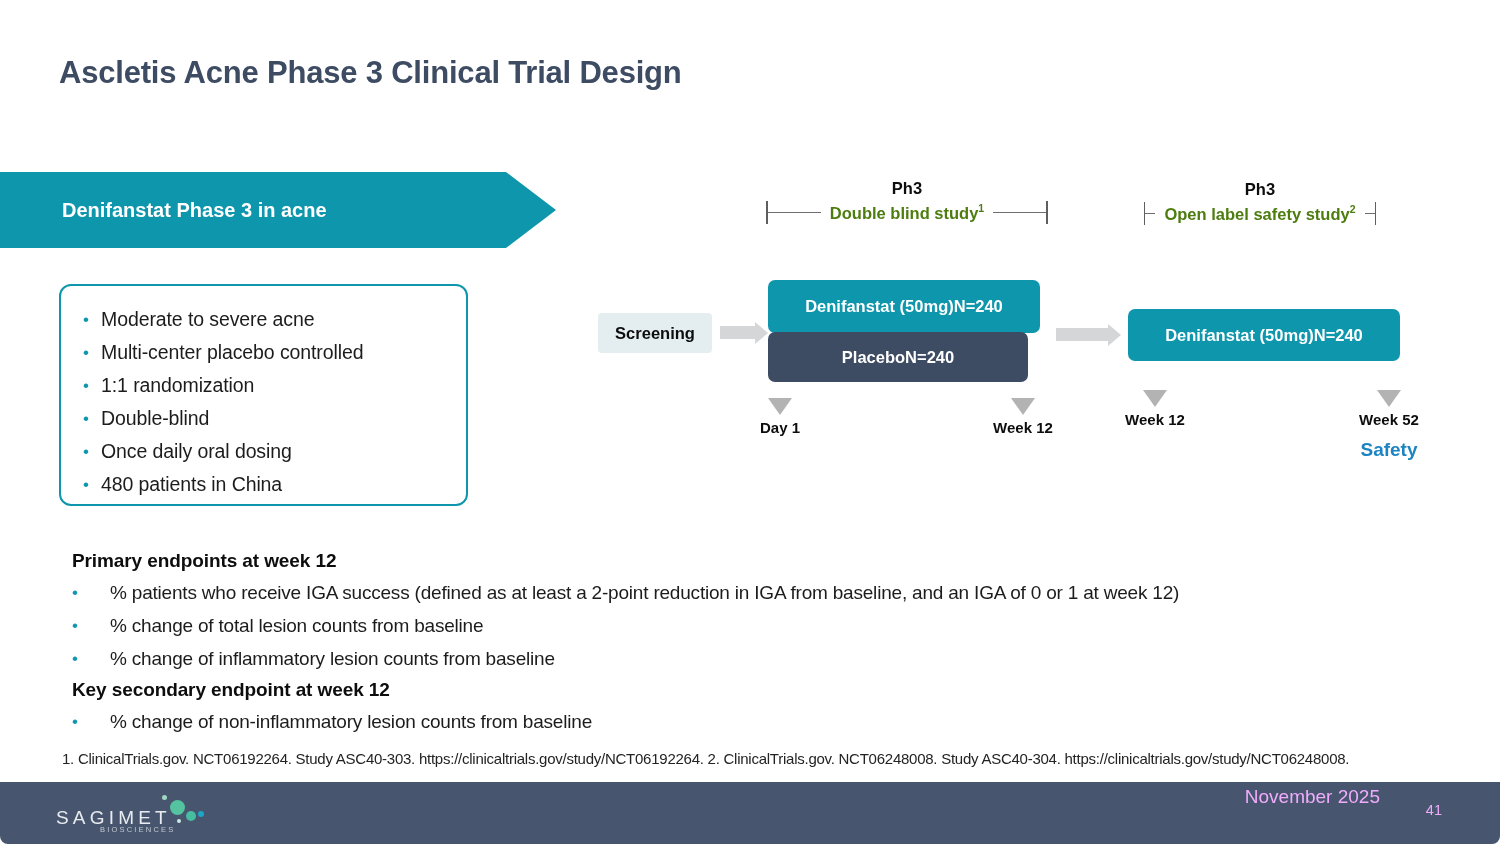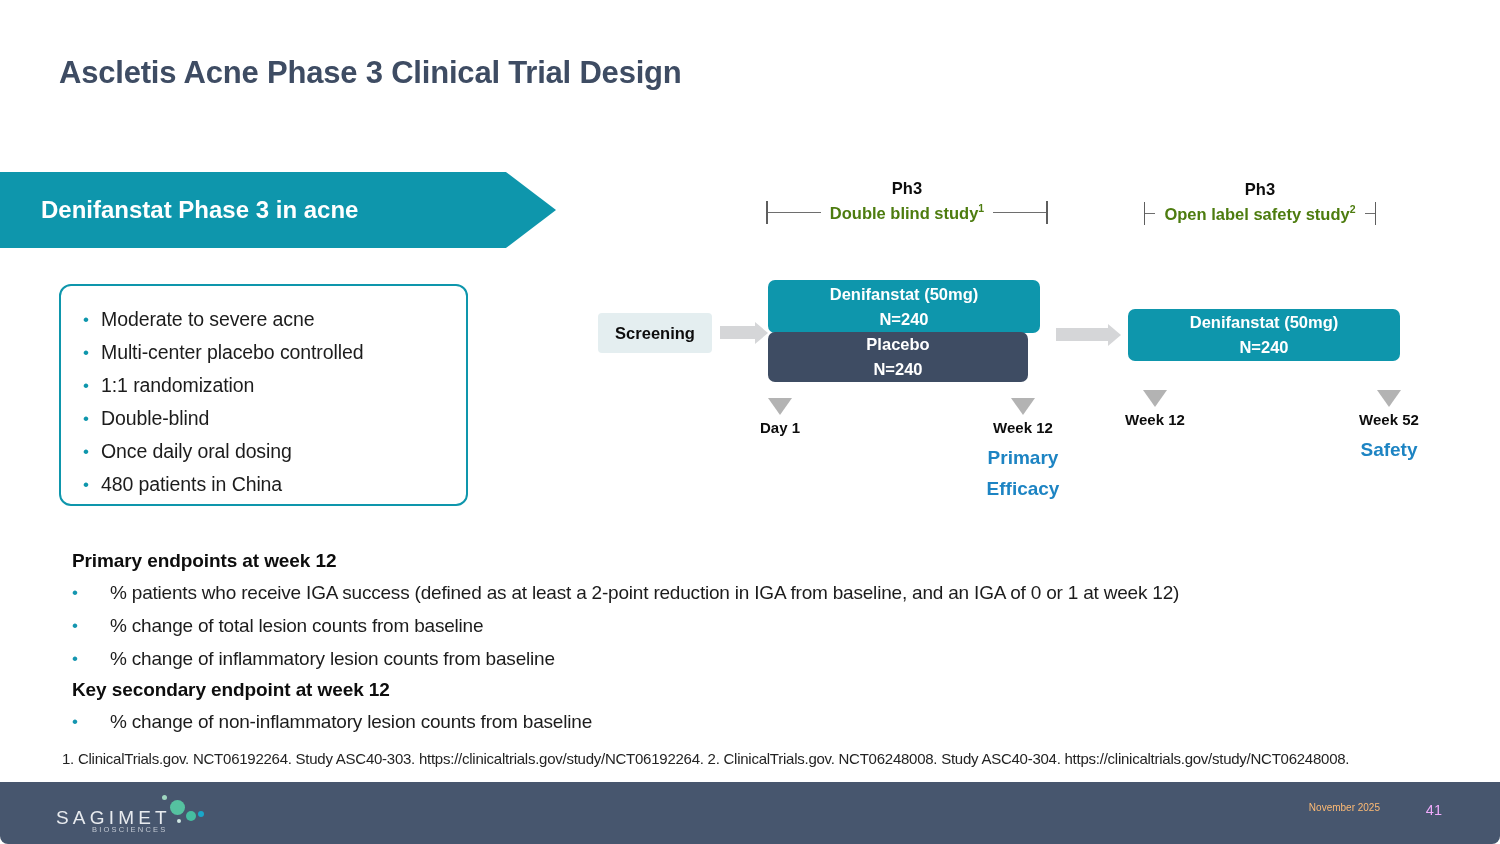--- a/index.html
+++ b/index.html
@@ -40,23 +40,23 @@
     width: 556px;
     height: 76px;
     background: #0e96ac;
     -webkit-clip-path: polygon(0 0, 91% 0, 100% 50%, 91% 100%, 0 100%);
     clip-path: polygon(0 0, 91% 0, 100% 50%, 91% 100%, 0 100%);
     display: flex;
     align-items: center;
   }
   #banner-label {
     color: #ffffff;
-    font-size: 24px;
-    font-weight: bold;
-    margin-left: 41px;
+    font-size: 20px;
+    font-weight: bold;
+    margin-left: 62px;
     letter-spacing: 0px;
     white-space: nowrap;
   }
 
   
   #bullet-card {
     position: absolute;
     left: 59px;
     top: 284px;
     width: 409px;
@@ -123,21 +123,21 @@
     font-size: 10.5px;
     font-weight: bold;
     vertical-align: super;
   }
 
   
   .dbox {
     position: absolute;
     box-sizing: border-box;
     display: flex;
-    flex-direction: column;
+    flex-direction: row;
     align-items: center;
     justify-content: center;
     border-radius: 7px;
     color: #ffffff;
     font-size: 16.5px;
     font-weight: bold;
     line-height: 25px;
     text-align: center;
   }
   .dbox.teal { background: #0e96ac; }
@@ -256,35 +256,35 @@
   #logo .wordmark {
     position: absolute;
     left: 0; top: 13px;
     font-size: 19px;
     letter-spacing: 4.2px;
     color: #e8ebef;
     font-family: "Liberation Sans", sans-serif;
   }
   #logo .submark {
     position: absolute;
-    left: 36px; top: 31px;
+    left: 44px; top: 31px;
     font-size: 7.5px;
     letter-spacing: 2.2px;
     color: #c2c8d2;
   }
   #logo .dot {
     position: absolute;
     border-radius: 50%;
   }
   #footer-date {
     position: absolute;
     right: 120px;
-    top: 20px;
-    font-size: 10px;
-    color: #fdba74;
+    top: 4px;
+    font-size: 19px;
+    color: #f0abfc;
     white-space: nowrap;
   }
   #footer-page {
     position: absolute;
     right: 58px;
     top: 20px;
     font-size: 14.5px;
     color: #f0abfc;
   }
 </style>
@@ -372,24 +372,20 @@
   </div>
 
   <div class="tmark" style="left:738px; top:398px; width:84px;">
     <div class="tri"></div>
     <div class="tlabel">Day 1</div>
   </div>
 
   <div class="tmark" style="left:980px; top:398px; width:86px;">
     <div class="tri"></div>
     <div class="tlabel">Week 12</div>
-    <div class="tnote">
-      <div>Primary</div>
-      <div>Efficacy</div>
-    </div>
   </div>
 
   <div class="tmark" style="left:1112px; top:390px; width:86px;">
     <div class="tri"></div>
     <div class="tlabel">Week 12</div>
   </div>
 
   <div class="tmark" style="left:1346px; top:390px; width:86px;">
     <div class="tri"></div>
     <div class="tlabel">Week 52</div>

